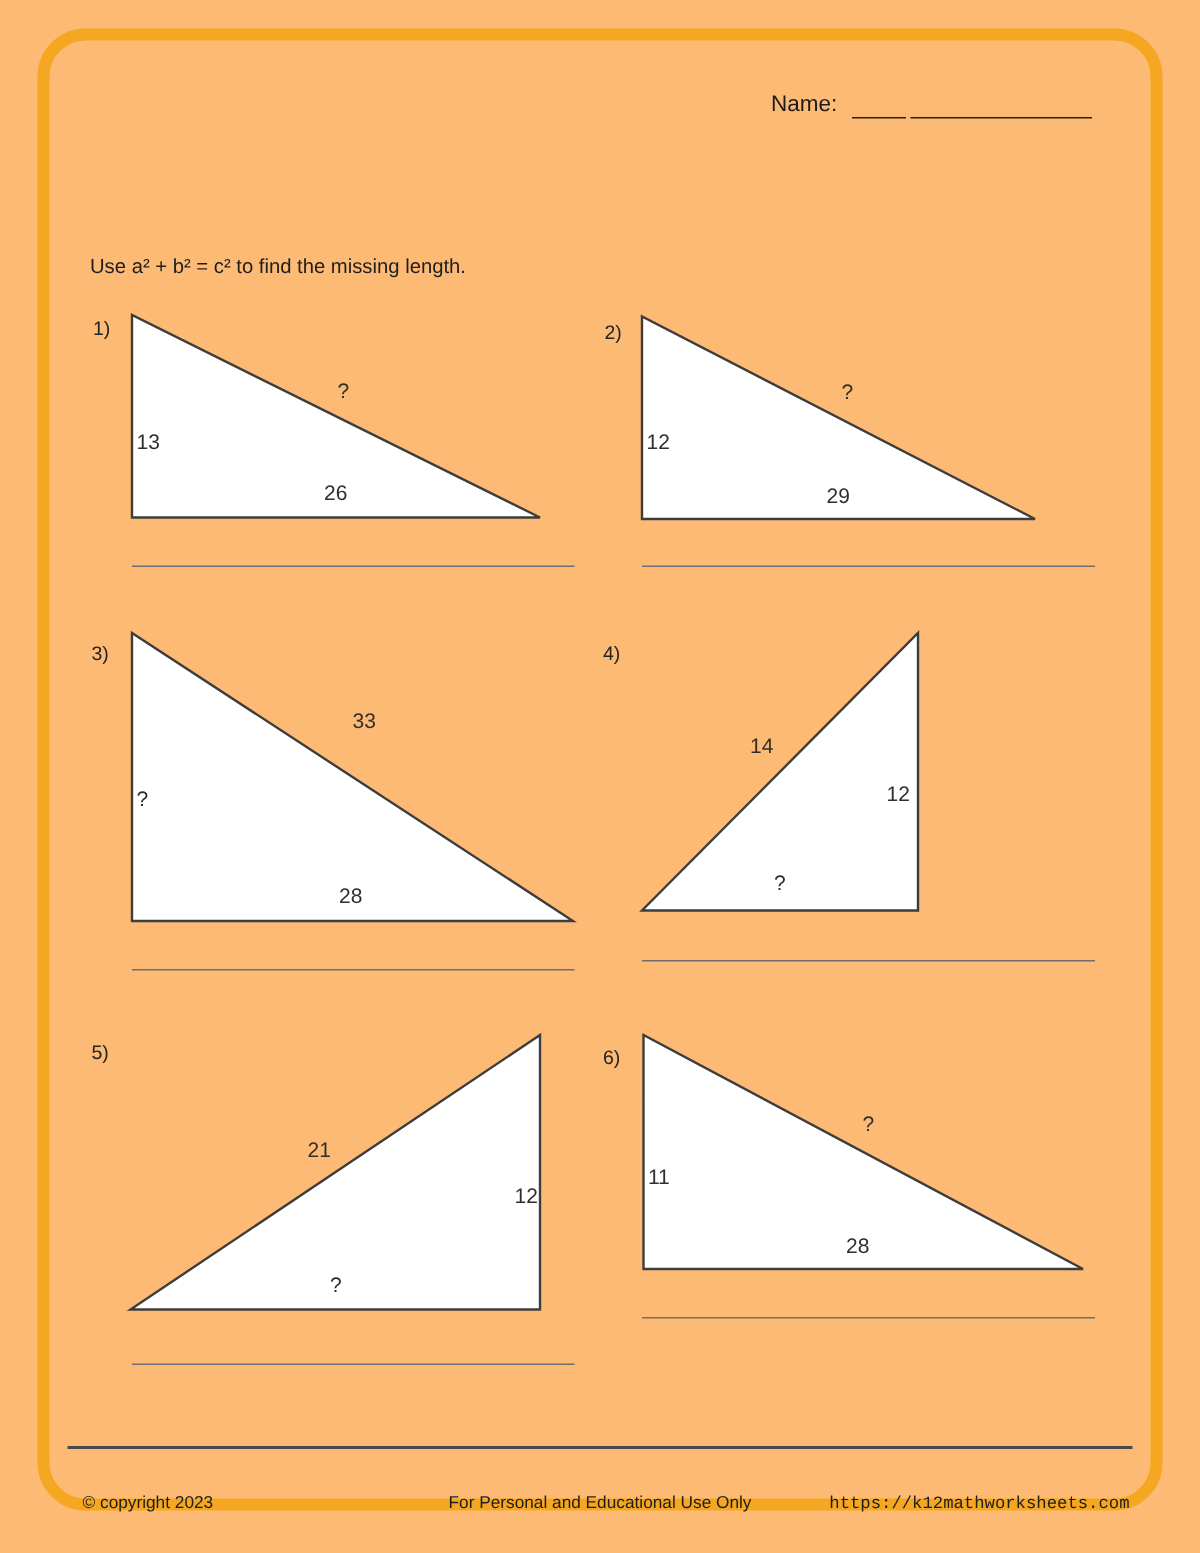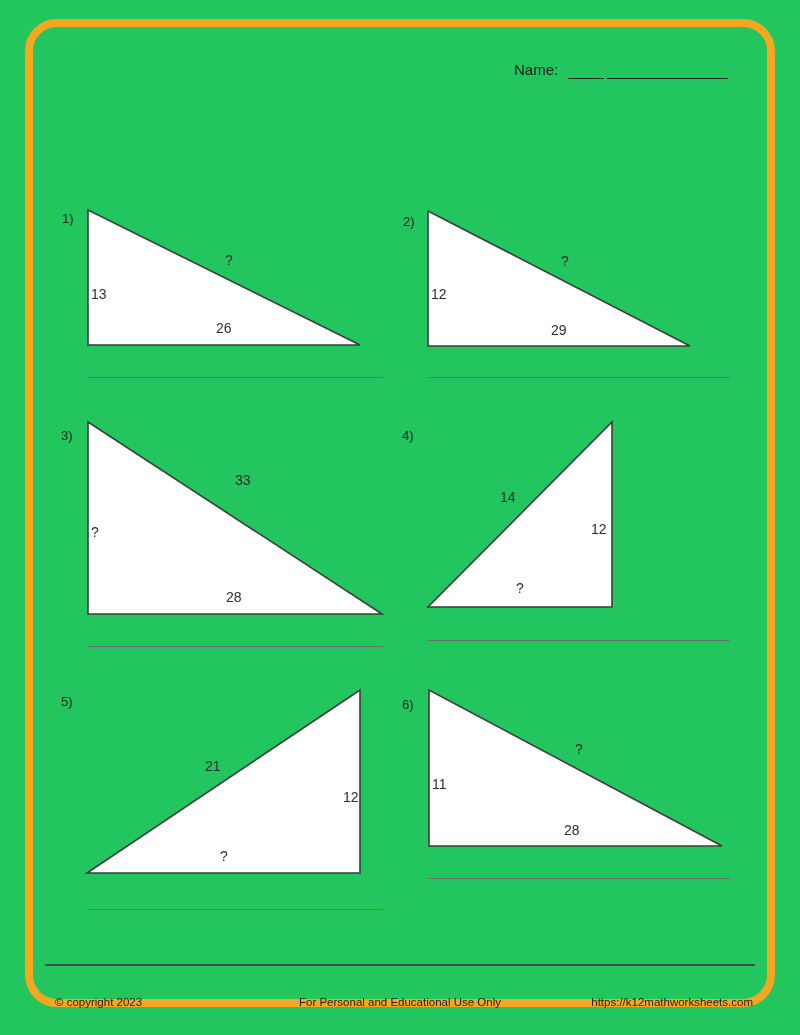--- a/index.html
+++ b/index.html
@@ -4,21 +4,21 @@
 <style>
   :root{
     --border-color:#F6A721;
     --line-color:#3d3d3d;
     --text-color:#2b2b2b;
     --blank-color:#6e6e6e;
   }
   *{margin:0;padding:0;box-sizing:border-box;}
   html,body{width:800px;height:1035px;background:#ffffff;overflow:hidden;}
   body{font-family:"Liberation Sans","DejaVu Sans",sans-serif;color:var(--text-color);}
-  .page{position:relative;width:800px;height:1035px;background:#22c55e;}
+  .page{position:relative;width:800px;height:1035px;background:#fdba74;}
   .abs{position:absolute;}
   .border-frame{
     left:25px;top:19px;width:750px;height:988px;
     border:8px solid var(--border-color);
     border-radius:32px;
   }
   .name-label{left:514px;top:61px;font-size:15px;color:#1c1c1c;}
   .name-line{height:0;border-top:1.6px solid #222;}
   .page-title{
     left:0;top:100px;width:800px;text-align:center;
@@ -27,34 +27,35 @@
   .instruction{left:60px;top:170px;font-size:13.5px;color:#1e1e1e;}
   .pnum{font-size:13px;color:#242424;}
   .lbl{font-size:14px;color:#2e2e2e;}
   .tri{overflow:visible;}
   .tri polygon{fill:#ffffff;stroke:var(--line-color);stroke-width:1.6;stroke-linejoin:miter;}
   .answer-line{height:0;border-top:1.8px solid var(--blank-color);}
   .footer-rule{left:45px;top:964px;width:710px;height:0;border-top:2px solid #4a4a4a;}
   .footer-text{font-size:11.5px;color:#1e1e1e;top:996px;}
   .footer-copyright{left:55px;}
   .footer-usage{left:50%;transform:translateX(-50%);}
-  .footer-url{right:47px;}
+  .footer-url{right:47px;font-family:Liberation Mono, monospace;}
 </style>
 </head>
 <body>
 
 <div class="page">
 
   <div class="abs border-frame"></div>
 
   <span class="abs name-label">Name:</span>
   <div class="abs name-line" style="left:568px;top:78px;width:36px"></div>
   <div class="abs name-line" style="left:607px;top:78px;width:121px"></div>
 
 
+  <p class="abs instruction">Use a² + b² = c² to find the missing length.</p>
 
   <div>
     <span class="abs pnum" style="left:62px;top:211px">1)</span>
     <svg class="abs tri" style="left:86px;top:208px" width="278" height="141">
       <polygon points="2,2 2,137 274,137"></polygon>
     </svg>
     <span class="abs lbl" style="left:91px;top:286px">13</span>
     <span class="abs lbl" style="left:216px;top:320px">26</span>
     <span class="abs lbl" style="left:225px;top:252px">?</span>
     <div class="abs answer-line" style="left:88px;top:377px;width:295px"></div>

